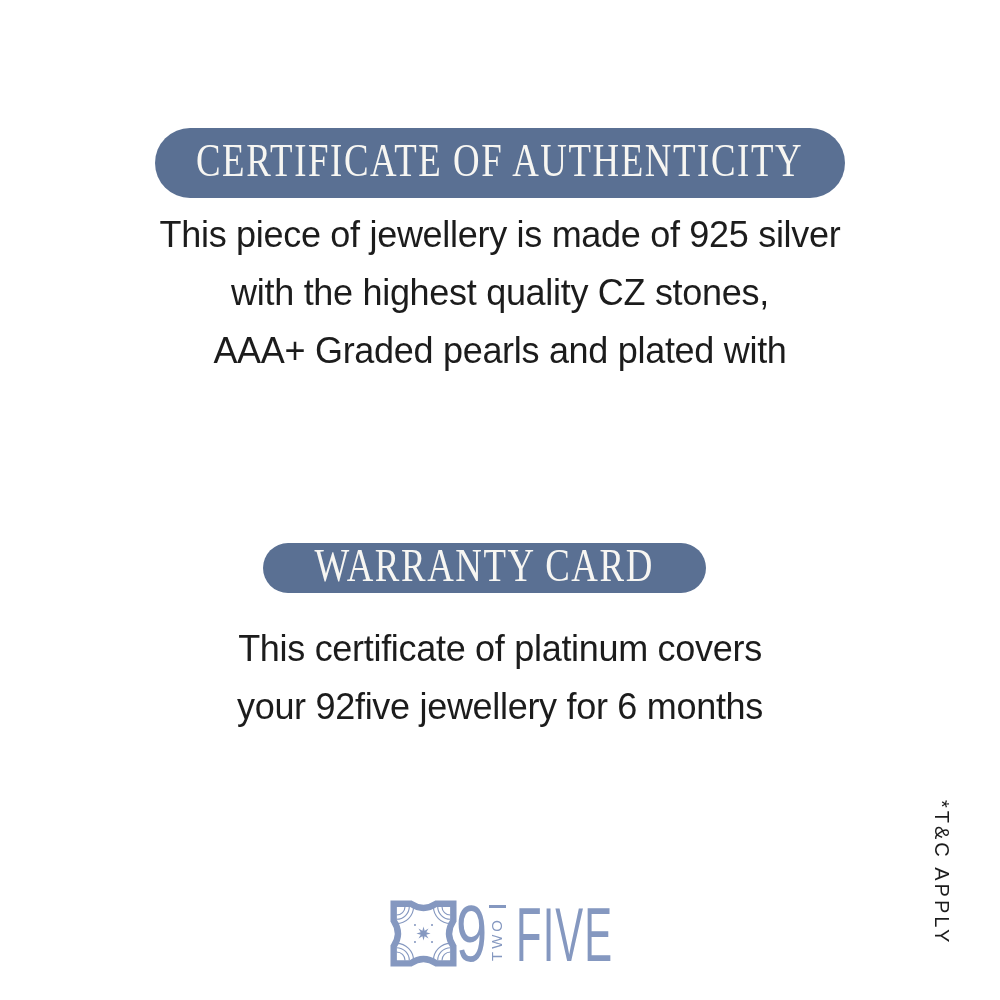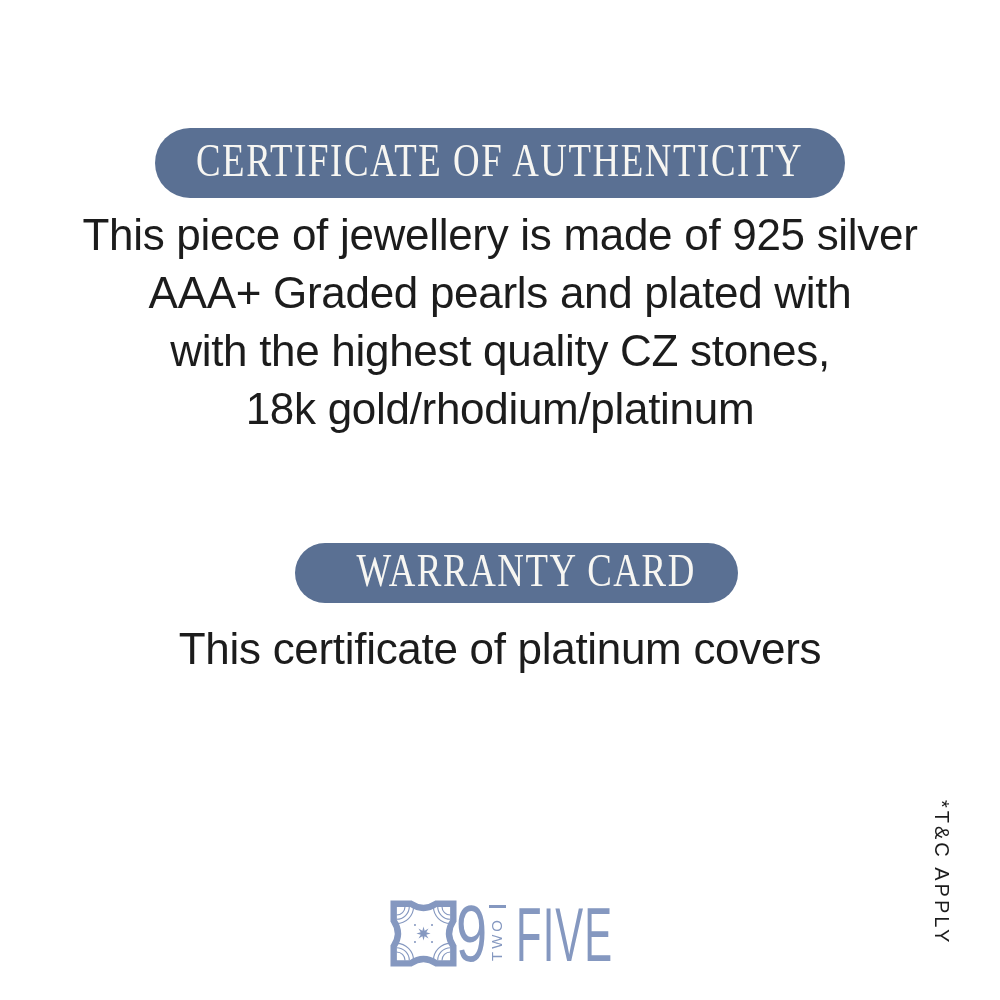--- a/index.html
+++ b/index.html
@@ -23,22 +23,22 @@
     border-radius: 36px;
     display: flex;
     align-items: center;
     justify-content: center;
   }
   .pill-certificate {
     left: 155px; top: 128px;
     width: 690px; height: 70px;
   }
   .pill-warranty {
-    left: 295px; top: 543px;
-    width: 443px; height: 60px; justify-content: flex-end;
+    left: 263px; top: 543px;
+    width: 443px; height: 50px;
   }
   .pill-label {
     font-family: "Liberation Serif", "DejaVu Serif", serif;
     font-size: 46px;
     font-weight: 400;
     color: var(--pill_text, #f7f6f2);
     letter-spacing: 2px;
     white-space: nowrap;
     transform: scaleX(0.8);
     transform-origin: center;
@@ -46,21 +46,21 @@
     padding-bottom: 4px;
   }
 
   
   .body-text {
     position: absolute;
     left: 0;
     width: 1000px;
     text-align: center;
     color: var(--body_text, #1c1c1c);
-    font-size: 44px;
+    font-size: 36px;
     line-height: 58px;
     letter-spacing: -0.3px;
     font-weight: 400;
   }
   .body-certificate { top: 206px; }
   .body-warranty    { top: 620px; }
   .body-line { white-space: nowrap; }
 
   
   .tc-note {
@@ -136,30 +136,30 @@
 </head>
 <body>
 
 <div class="card">
 
   <div class="pill pill-certificate">
     <span class="pill-label">CERTIFICATE OF AUTHENTICITY</span>
   </div>
   <div class="body-text body-certificate">
     <div class="body-line">This piece of jewellery is made of 925 silver</div>
+    <div class="body-line">with the highest quality CZ stones,</div>
     <div class="body-line">AAA+ Graded pearls and plated with</div>
-    <div class="body-line">with the highest quality CZ stones,</div>
-    <div class="body-line">18k gold/rhodium/platinum</div>
   </div>
 
   <div class="pill pill-warranty">
     <span class="pill-label">WARRANTY CARD</span>
   </div>
   <div class="body-text body-warranty">
     <div class="body-line">This certificate of platinum covers</div>
+    <div class="body-line">your 92five jewellery for 6 months</div>
   </div>
 
   <div class="tc-note">*T&amp;C APPLY</div>
 
   <div class="brand-logo">
     <svg class="logo-icon" viewBox="0 0 100 100" xmlns="http://www.w3.org/2000/svg" fill="none">
 
       <path d="M8,8 h24 q18,12 36,0 h24 v24 q-12,18 0,36 v24 h-24 q-18,-12 -36,0 h-24 v-24 q12,-18 0,-36 z" stroke="currentColor" stroke-width="9"></path>
 
       <g stroke="currentColor" stroke-width="1.6">

